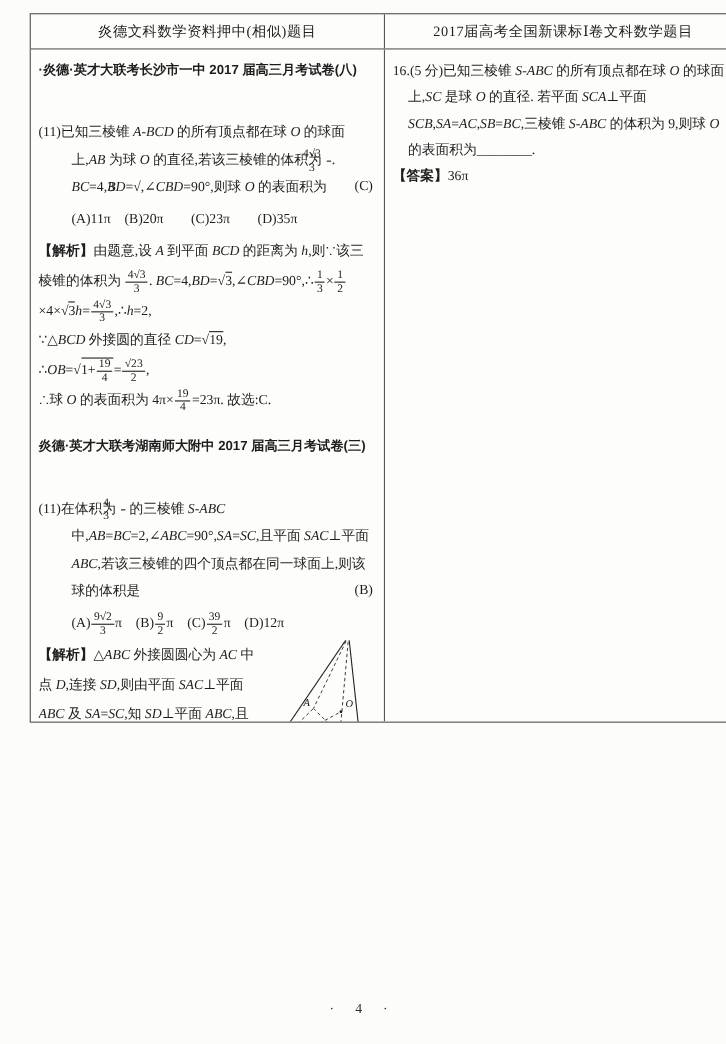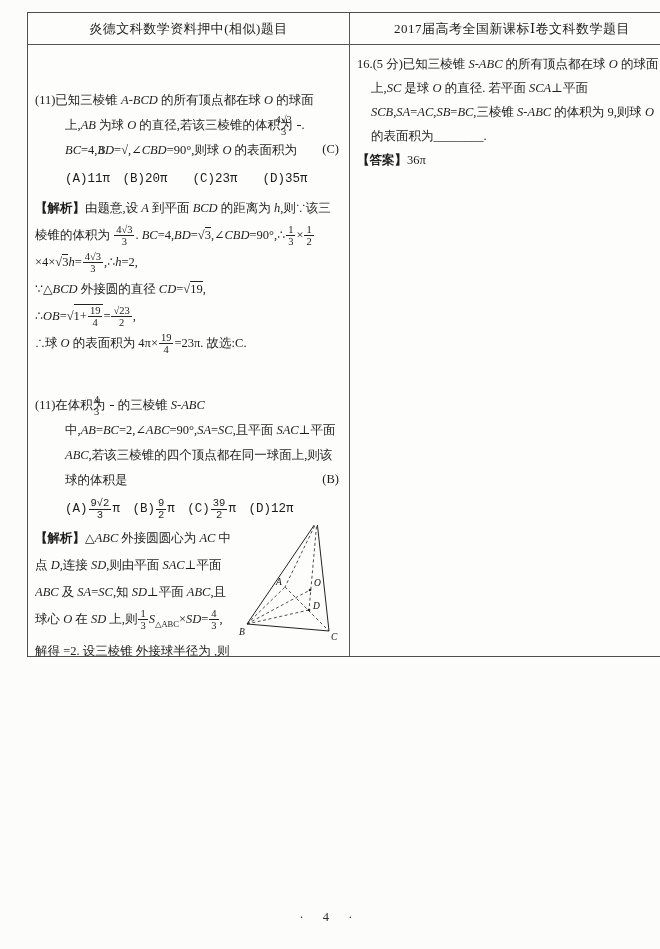--- a/index.html
+++ b/index.html
@@ -21,21 +21,21 @@
   .cell-l{width:322px;border-right:1px solid #565656;box-sizing:border-box;}
   .cell-r{flex:1;}
   .col{padding:7px 8px 0 7px;box-sizing:border-box;font-size:12.5px;}
   .blk-title{
     font-family:"Liberation Sans","DejaVu Sans",sans-serif;font-weight:bold;
     font-size:12px;margin:3px 0 5px 0;white-space:nowrap;
   }
   .para{margin:0;line-height:25px;}
   .problem{padding-left:30px;text-indent:-30px;margin-top:36px;}
   .problem16{padding-left:14px;text-indent:-14px;line-height:24px;}
-  .options{padding-left:30px;line-height:32px;font-family:Liberation Mono, monospace;}
+  .options{padding-left:30px;line-height:32px;}
   .solution{line-height:27px;}
   .rel{position:relative;}
   .ans-letter{position:absolute;right:2px;bottom:1px;text-indent:0;}
   .m{font-style:italic;font-family:Liberation Serif, serif;}
   .bhead{font-family:"Liberation Sans","DejaVu Sans",sans-serif;font-weight:bold;}
   .frac{display:inline-block;vertical-align:-0.55em;text-align:center;
     line-height:1.05;font-size:10.5px;padding:0 1px;}
   .frac .num{display:block;padding:0 2px;}
   .frac .den{display:block;border-top:1px solid #222;padding:0 2px;}
   .sqrt{white-space:nowrap;}
@@ -54,32 +54,34 @@
 
 <div class="doc-table">
   <div class="hdr-row">
     <div class="hdr-cell cell-l">炎德文科数学资料押中(相似)题目</div>
     <div class="hdr-cell cell-r">2017届高考全国新课标Ⅰ卷文科数学题目</div>
   </div>
   <div class="body-row">
 
     <div class="cell-l col">
 
+      <p class="blk-title">·炎德·英才大联考长沙市一中 2017 届高三月考试卷(八)</p>
 
       <div class="para problem rel">
         <span>(11)已知三棱锥 <span class="m">A-BCD</span> 的所有顶点都在球 <span class="m">O</span> 的球面上,<span class="m">AB</span> 为球 <span class="m">O</span> 的直径,若该三棱锥的体积为 <span class="frac"><span class="num">4√3</span><span class="den">3</span></span>. <span class="m">BC</span>=4,<span class="m">BD</span>=<span class="sqrt">√<span class="rad">3</span></span>,∠<span class="m">CBD</span>=90°,则球 <span class="m">O</span> 的表面积为</span>
         <span class="ans-letter">(C)</span>
       </div>
       <p class="para options">(A)11π (B)20π  (C)23π  (D)35π</p>
 
       <p class="para solution"><span class="bhead">【解析】</span>由题意,设 <span class="m">A</span> 到平面 <span class="m">BCD</span> 的距离为 <span class="m">h</span>,则∵该三棱锥的体积为 <span class="frac"><span class="num">4√3</span><span class="den">3</span></span>. <span class="m">BC</span>=4,<span class="m">BD</span>=<span class="sqrt">√<span class="rad">3</span></span>,∠<span class="m">CBD</span>=90°,∴<span class="frac"><span class="num">1</span><span class="den">3</span></span>×<span class="frac"><span class="num">1</span><span class="den">2</span></span>×4×<span class="sqrt">√<span class="rad">3</span></span><span class="m">h</span>=<span class="frac"><span class="num">4√3</span><span class="den">3</span></span>,∴<span class="m">h</span>=2,</p>
       <p class="para solution">∵△<span class="m">BCD</span> 外接圆的直径 <span class="m">CD</span>=<span class="sqrt">√<span class="rad">19</span></span>,</p>
       <p class="para solution">∴<span class="m">OB</span>=<span class="sqrt">√<span class="rad">1+<span class="frac"><span class="num">19</span><span class="den">4</span></span></span></span>=<span class="frac"><span class="num">√23</span><span class="den">2</span></span>,</p>
       <p class="para solution">∴球 <span class="m">O</span> 的表面积为 4π×<span class="frac"><span class="num">19</span><span class="den">4</span></span>=23π. 故选:C.</p>
 
+      <p class="blk-title" style="margin-top:20px;">炎德·英才大联考湖南师大附中 2017 届高三月考试卷(三)</p>
 
       <div class="para problem rel">
         <span>(11)在体积为 <span class="frac"><span class="num">4</span><span class="den">3</span></span> 的三棱锥 <span class="m">S-ABC</span> 中,<span class="m">AB</span>=<span class="m">BC</span>=2,∠<span class="m">ABC</span>=90°,<span class="m">SA</span>=<span class="m">SC</span>,且平面 <span class="m">SAC</span>⊥平面 <span class="m">ABC</span>,若该三棱锥的四个顶点都在同一球面上,则该球的体积是</span>
         <span class="ans-letter">(B)</span>
       </div>
       <p class="para options">(A)<span class="frac"><span class="num">9√2</span><span class="den">3</span></span>π (B)<span class="frac"><span class="num">9</span><span class="den">2</span></span>π (C)<span class="frac"><span class="num">39</span><span class="den">2</span></span>π (D)12π</p>
 
       <div class="sol2-wrap">
         <div class="diagram-box">
           <svg width="102" height="130" viewBox="0 0 102 130">

